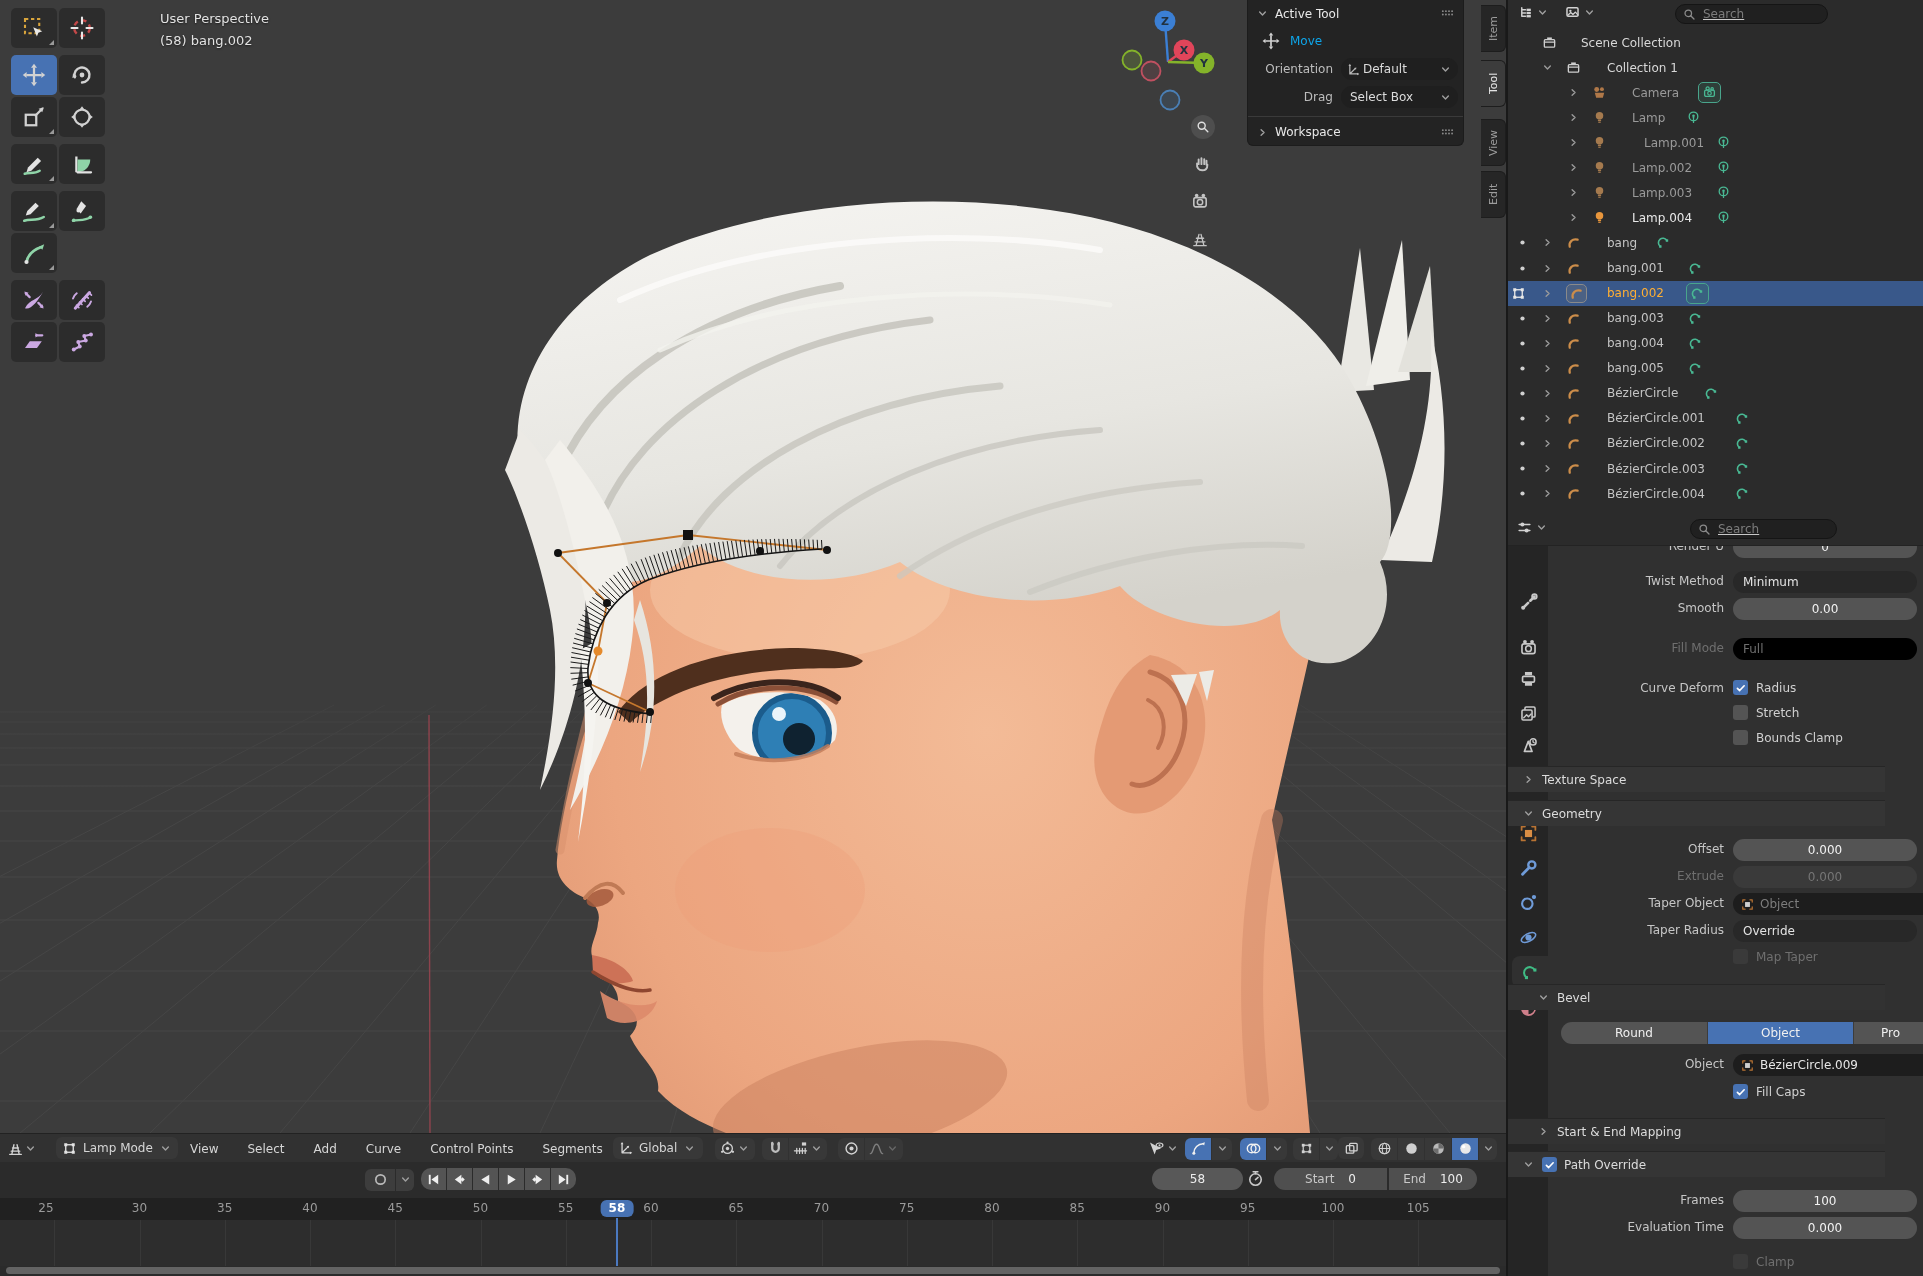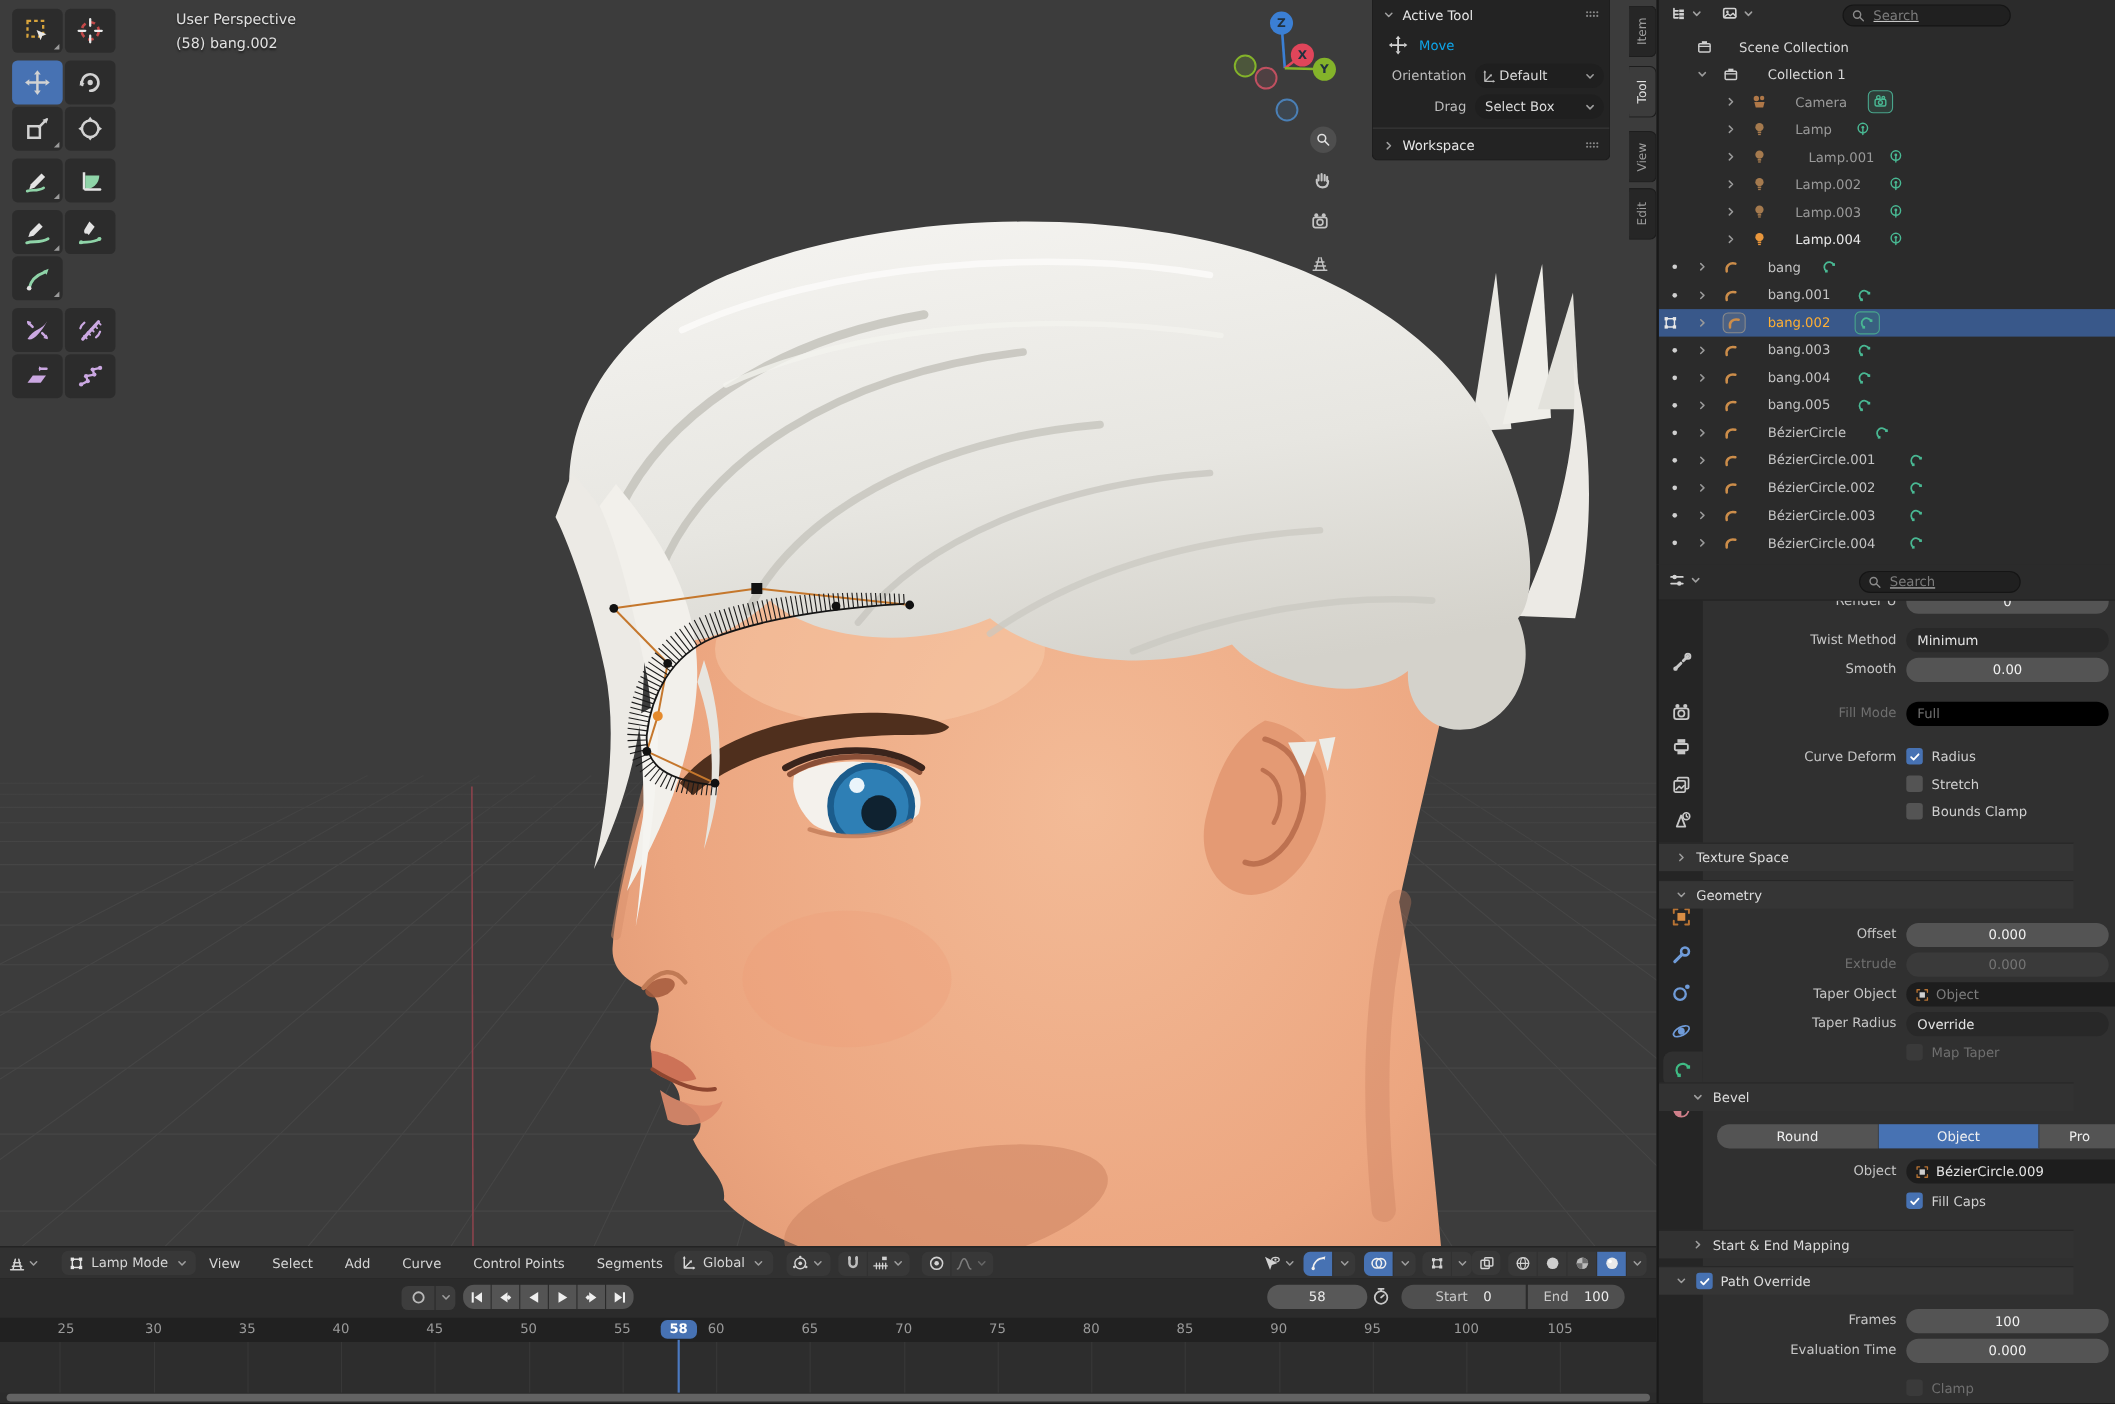--- a/index.html
+++ b/index.html
@@ -974,21 +974,21 @@
       </div>
     <div class="tl-field" style="left:1274px;width:113px;border-radius:11px 0 0 11px;">
       <span style="color:#c9c9c9">Start</span>
         <span>0</span>
     </div>
     <div class="tl-field" style="left:1389px;width:88px;border-radius:0 11px 11px 0;">
       <span style="color:#c9c9c9">End</span>
         <span>100</span>
     </div>
     <div id="tl-ruler">
-        <span class="ruler-num" style="left: 60px;">25</span>
+        <span class="ruler-num" style="left: 46px;">25</span>
         <span class="ruler-num" style="left: 139.5px;">30</span>
         <span class="ruler-num" style="left: 224.75px;">35</span>
         <span class="ruler-num" style="left: 310px;">40</span>
         <span class="ruler-num" style="left: 395.25px;">45</span>
         <span class="ruler-num" style="left: 480.5px;">50</span>
         <span class="ruler-num" style="left: 565.75px;">55</span>
         <span class="ruler-num" style="left: 651px;">60</span>
         <span class="ruler-num" style="left: 736.25px;">65</span>
         <span class="ruler-num" style="left: 821.5px;">70</span>
         <span class="ruler-num" style="left: 906.75px;">75</span>

